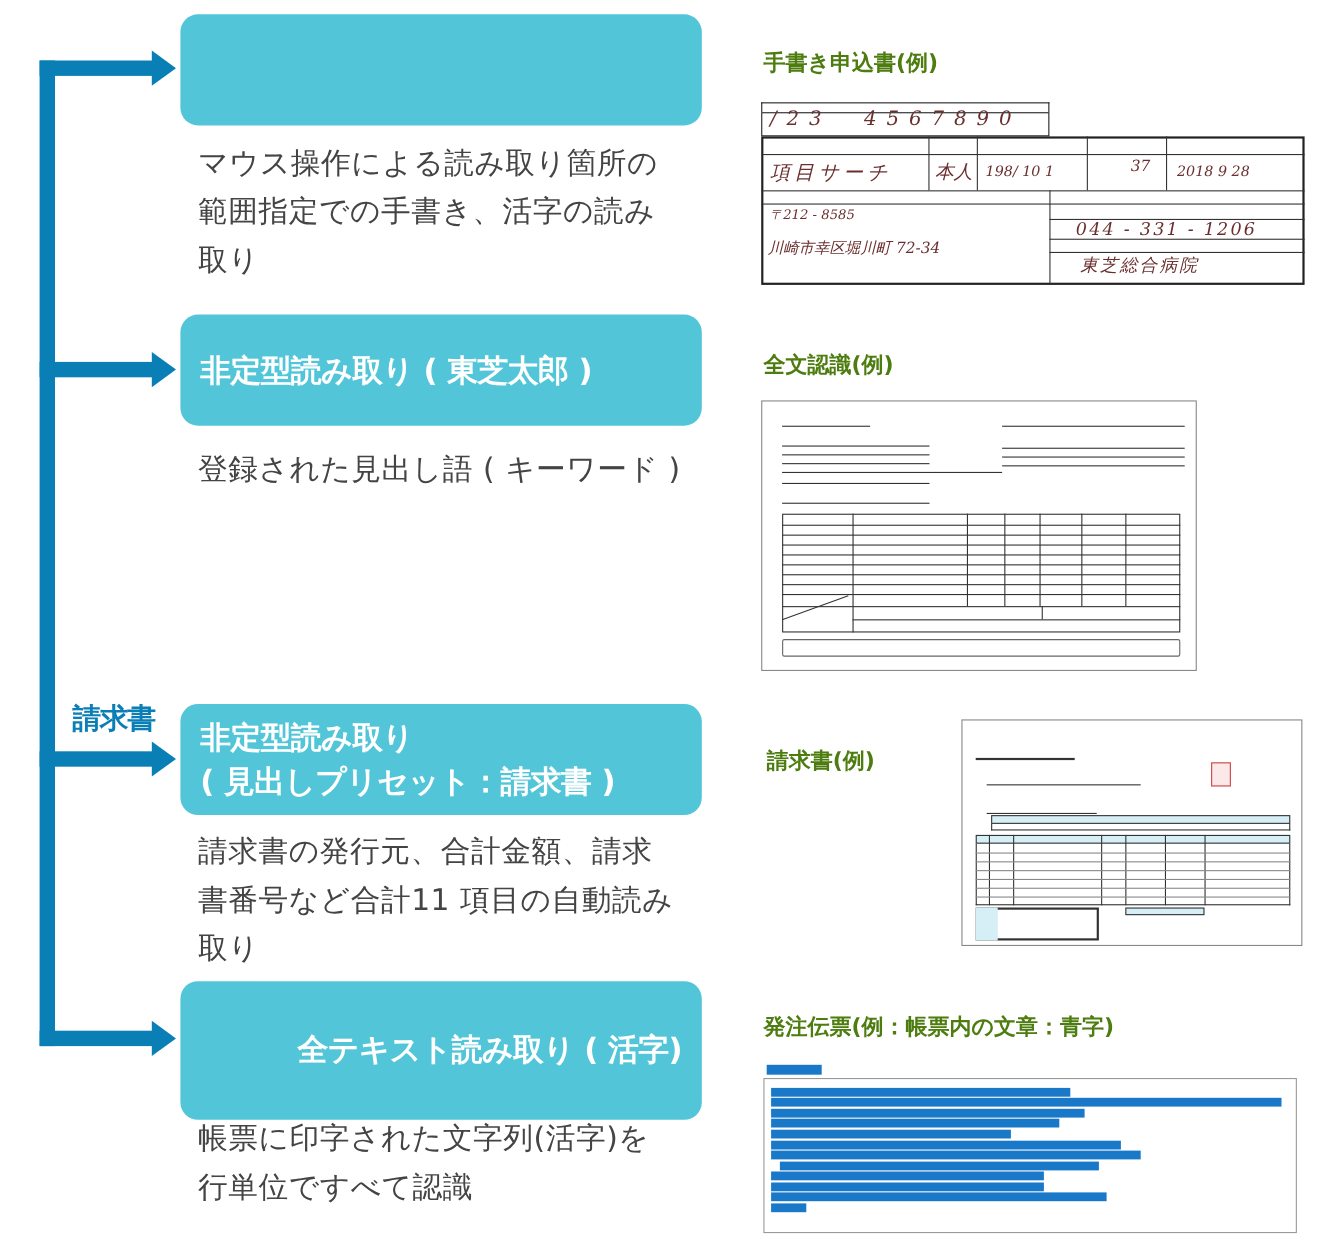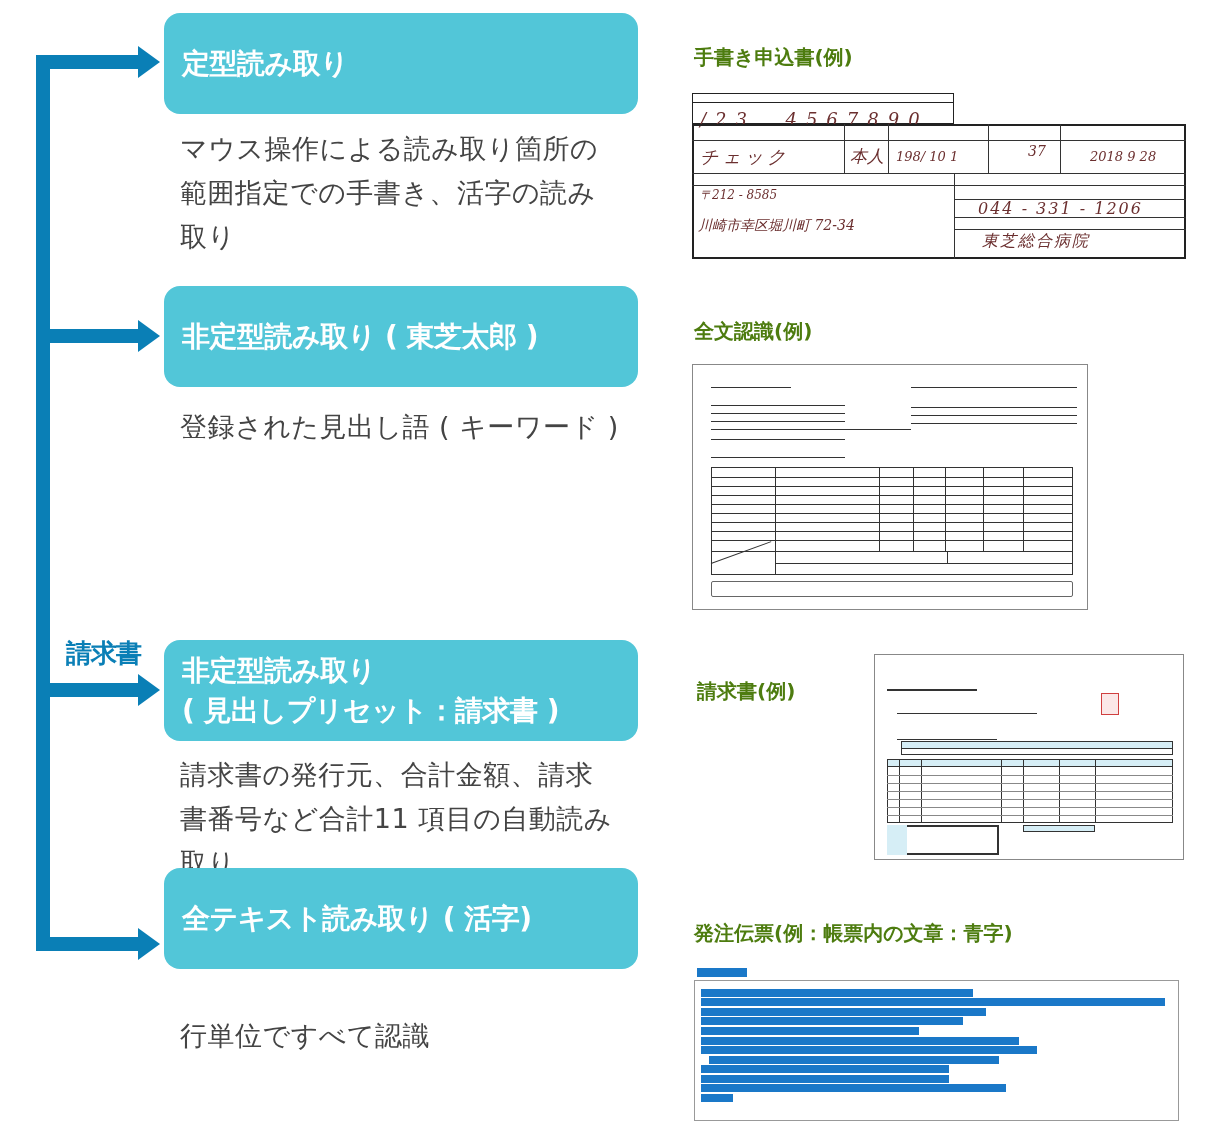--- a/index.html
+++ b/index.html
@@ -45,21 +45,20 @@
 <div class="trunk" style="left:36px; top:329px; width:106px; height:14px;"></div>
 <div class="arrow-head" style="left:138px; top:320px;"></div>
 <div class="trunk" style="left:36px; top:683px; width:106px; height:14px;"></div>
 <div class="arrow-head" style="left:138px; top:674px;"></div>
 <div class="trunk" style="left:36px; top:937px; width:106px; height:14px;"></div>
 <div class="arrow-head" style="left:138px; top:928px;"></div>
 
 <div class="side-label">請求書</div>
 
 <div class="mode-box" style="top:13px; height:101px;">
-  <div>定型読み取り</div>
 </div>
 <div class="mode-desc" style="top:127px;">
   <div>マウス操作による読み取り箇所の</div>
   <div>範囲指定での手書き、活字の読み</div>
   <div>取り</div>
 </div>
 
 <div class="mode-box" style="top:286px; height:101px;">
   <div>非定型読み取り ( 東芝太郎 )</div>
 </div>
@@ -70,53 +69,54 @@
 <div class="mode-box" style="top:640px; height:101px;">
   <div>非定型読み取り</div>
   <div>( 見出しプリセット：請求書 )</div>
 </div>
 <div class="mode-desc" style="top:753px;">
   <div>請求書の発行元、合計金額、請求</div>
   <div>書番号など合計11 項目の自動読み</div>
   <div>取り</div>
 </div>
 
-<div class="mode-box" style="top:868px; height:101px;">
+<div class="mode-box" style="top:892px; height:126px;text-align:right;">
   <div>全テキスト読み取り ( 活字)</div>
 </div>
 <div class="mode-desc" style="top:1014px;">
+  <div>帳票に印字された文字列(活字)を</div>
   <div>行単位ですべて認識</div>
 </div>
 
 <div class="ex-title" style="left:694px; top:44px;">手書き申込書(例)</div>
 <div class="hw-form">
 
   <div class="cell" style="left:0; top:0; width:262px; height:9px; border-bottom:none;"></div>
   <div class="cell" style="left:0; top:9px; width:262px; height:22px;"></div>
-  <div class="hw-text" style="position:absolute; left:8px; top:16px; font-size:18px; letter-spacing:9px;">
+  <div class="hw-text" style="position:absolute; left:8px; top:5px; font-size:18px; letter-spacing:9px;">
     <span>/</span><span>2</span><span>3</span>&nbsp;&nbsp;<span>4</span><span>5</span><span>6</span><span>7</span><span>8</span><span>9</span><span>0</span>
   </div>
 
   <div class="cell" style="left:0; top:31px; width:494px; height:135px; border-width:2px;"></div>
   <div class="line" style="left:0; top:47px; width:494px;"></div>
   <div class="line" style="left:0; top:80px; width:494px;"></div>
   <div class="line" style="left:0; top:92px; width:494px;"></div>
   <div class="line" style="left:262px; top:106px; width:232px;"></div>
   <div class="line" style="left:262px; top:124px; width:232px;"></div>
   <div class="line" style="left:262px; top:136px; width:232px;"></div>
   <div class="vline" style="left:152px; top:31px; height:49px;"></div>
   <div class="vline" style="left:196px; top:31px; height:49px;"></div>
   <div class="vline" style="left:296px; top:31px; height:49px;"></div>
   <div class="vline" style="left:368px; top:31px; height:49px;"></div>
   <div class="vline" style="left:262px; top:80px; height:86px;"></div>
-  <div class="hw-text" style="position:absolute; left:8px; top:52px; font-size:18px; letter-spacing:4px;">チェック</div>
+  <div class="hw-text" style="position:absolute; left:8px; top:52px; font-size:18px; letter-spacing:4px;">項目サーチ</div>
   <div class="hw-text" style="position:absolute; left:158px; top:52px; font-size:17px;">本人</div>
   <div class="hw-text" style="position:absolute; left:204px; top:56px; font-size:13px;">198/ 10 1</div>
   <div class="hw-text" style="position:absolute; left:336px; top:50px; font-size:14px;">37</div>
-  <div class="hw-text" style="position:absolute; left:378px; top:56px; font-size:13px;margin-left:20px;">2018 9 28</div>
+  <div class="hw-text" style="position:absolute; left:378px; top:56px; font-size:13px;">2018 9 28</div>
   <div class="hw-text" style="position:absolute; left:8px; top:94px; font-size:12px;">〒212 - 8585</div>
   <div class="hw-text" style="position:absolute; left:6px; top:124px; font-size:14px;">川崎市幸区堀川町 72-34</div>
   <div class="hw-text" style="position:absolute; left:286px; top:106px; font-size:16px; letter-spacing:2px;">044 - 331 - 1206</div>
   <div class="hw-text" style="position:absolute; left:290px; top:138px; font-size:16px; letter-spacing:2px;">東芝総合病院</div>
 </div>
 
 <div class="ex-title" style="left:694px; top:318px;">全文認識(例)</div>
 <div class="order-form">
   <div class="line" style="left:18px; top:22px; width:80px;"></div>
   <div class="line" style="left:218px; top:22px; width:166px;"></div>

